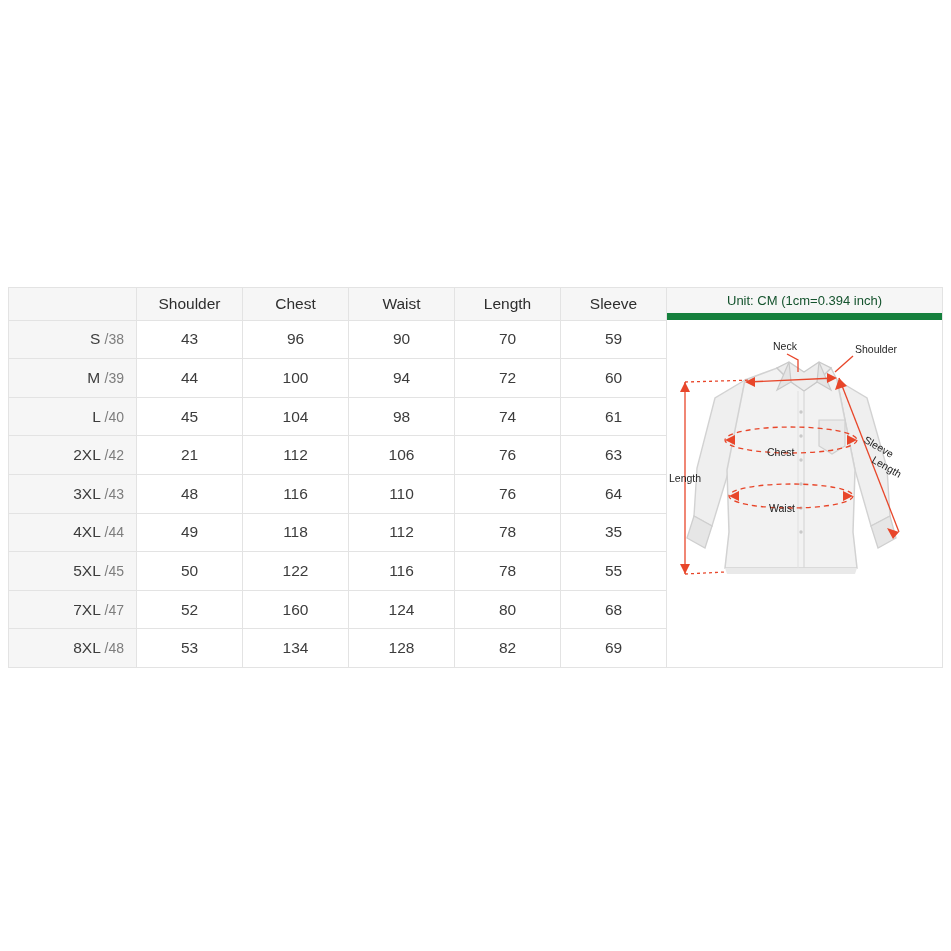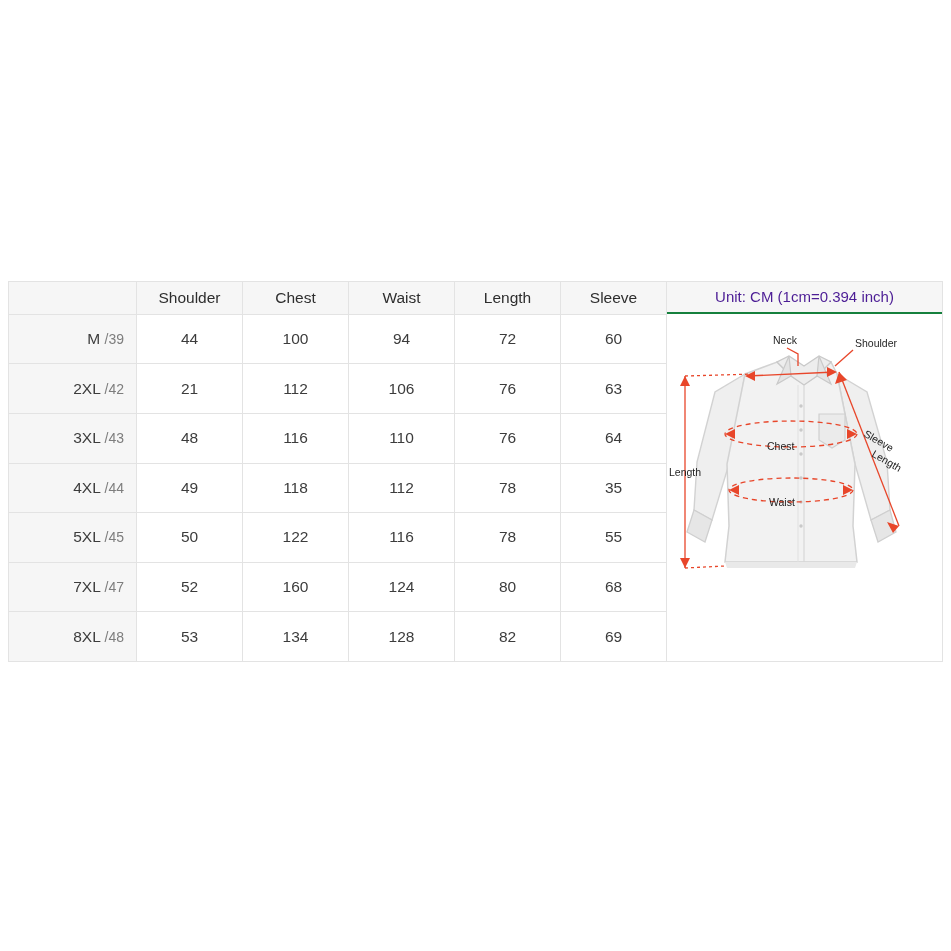--- a/index.html
+++ b/index.html
@@ -11,21 +11,21 @@
     width: 951px;
     height: 951px;
     font-family: "Liberation Sans", sans-serif;
     color: #333333;
     position: relative;
     overflow: hidden;
   }
   #size-chart-wrap {
     position: absolute;
     left: 8px;
-    top: 281px;
+    top: 287px;
     width: 935px;
     height: 381px;
     display: flex;
     align-items: stretch;
   }
   table.size-table {
     border-collapse: collapse;
     table-layout: fixed;
     width: 659px;
     height: 381px;
@@ -67,26 +67,26 @@
     border-left: none;
     box-sizing: border-box;
     display: flex;
     flex-direction: column;
     background: #ffffff;
   }
   .unit-bar {
     height: 31.7px;
     box-sizing: border-box;
     background: #f6f6f6;
-    border-bottom: 2px solid #15803d;
+    border-bottom: 7px solid #15803d;
     display: flex;
     align-items: center;
     justify-content: center;
-    color: #4c1d95;
-    font-size: 15px;
+    color: #14532d;
+    font-size: 13px;
     white-space: nowrap;
   }
   .diagram-area {
     flex: 1;
     position: relative;
     overflow: hidden;
   }
   .diagram-area svg {
     position: absolute;
     left: 0;
@@ -112,26 +112,42 @@
         <th class="blank-corner"></th>
         <th>Shoulder</th>
         <th>Chest</th>
         <th>Waist</th>
         <th>Length</th>
         <th>Sleeve</th>
       </tr>
     </thead>
     <tbody>
       <tr>
+        <td class="size-cell"><span class="sz-label">S</span> <span class="sz-num">/38</span></td>
+        <td>43</td>
+        <td>96</td>
+        <td>90</td>
+        <td>70</td>
+        <td>59</td>
+      </tr>
+      <tr>
         <td class="size-cell"><span class="sz-label">M</span> <span class="sz-num">/39</span></td>
         <td>44</td>
         <td>100</td>
         <td>94</td>
         <td>72</td>
         <td>60</td>
+      </tr>
+      <tr>
+        <td class="size-cell"><span class="sz-label">L</span> <span class="sz-num">/40</span></td>
+        <td>45</td>
+        <td>104</td>
+        <td>98</td>
+        <td>74</td>
+        <td>61</td>
       </tr>
       <tr>
         <td class="size-cell"><span class="sz-label">2XL</span> <span class="sz-num">/42</span></td>
         <td>21</td>
         <td>112</td>
         <td>106</td>
         <td>76</td>
         <td>63</td>
       </tr>
       <tr>

